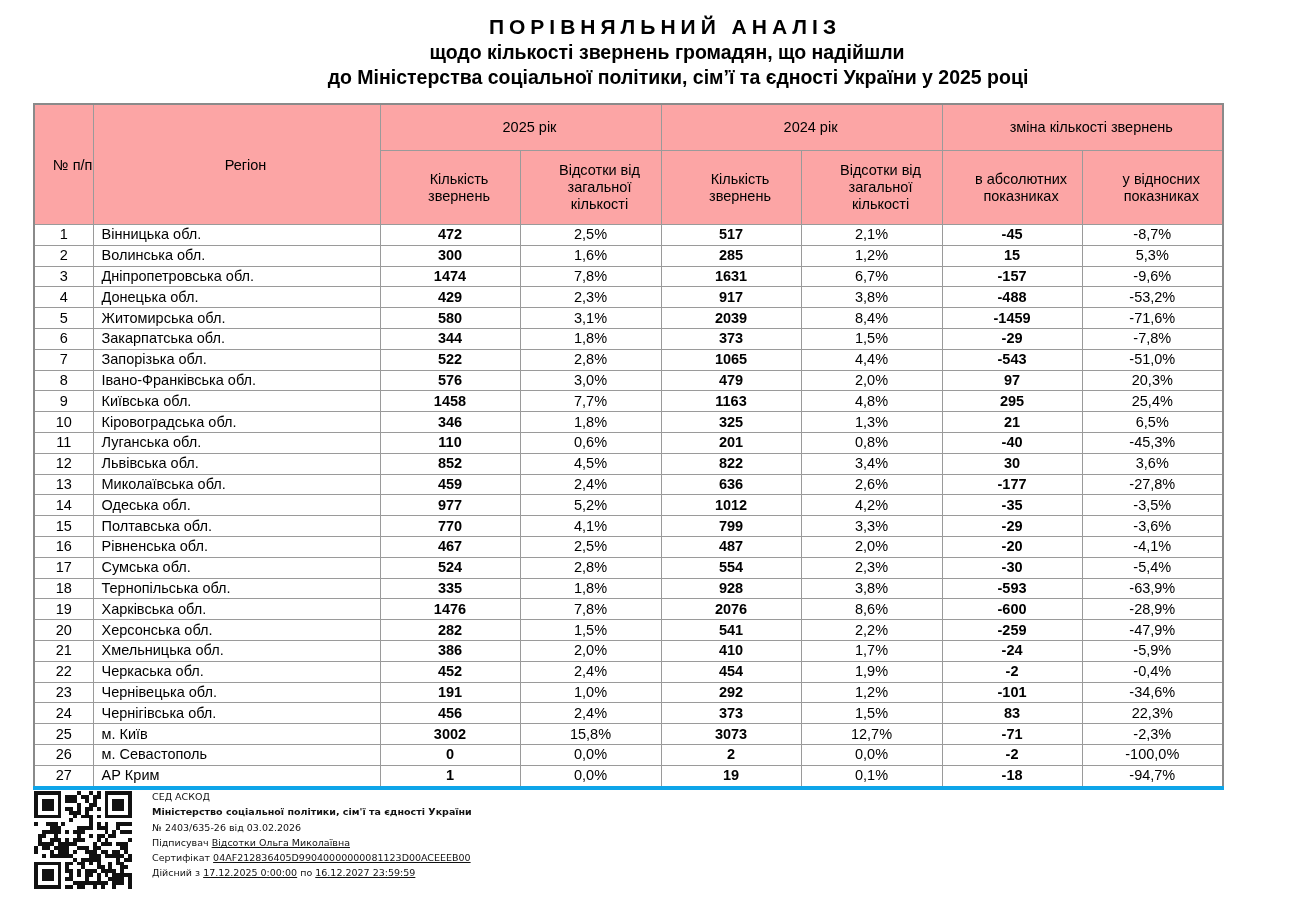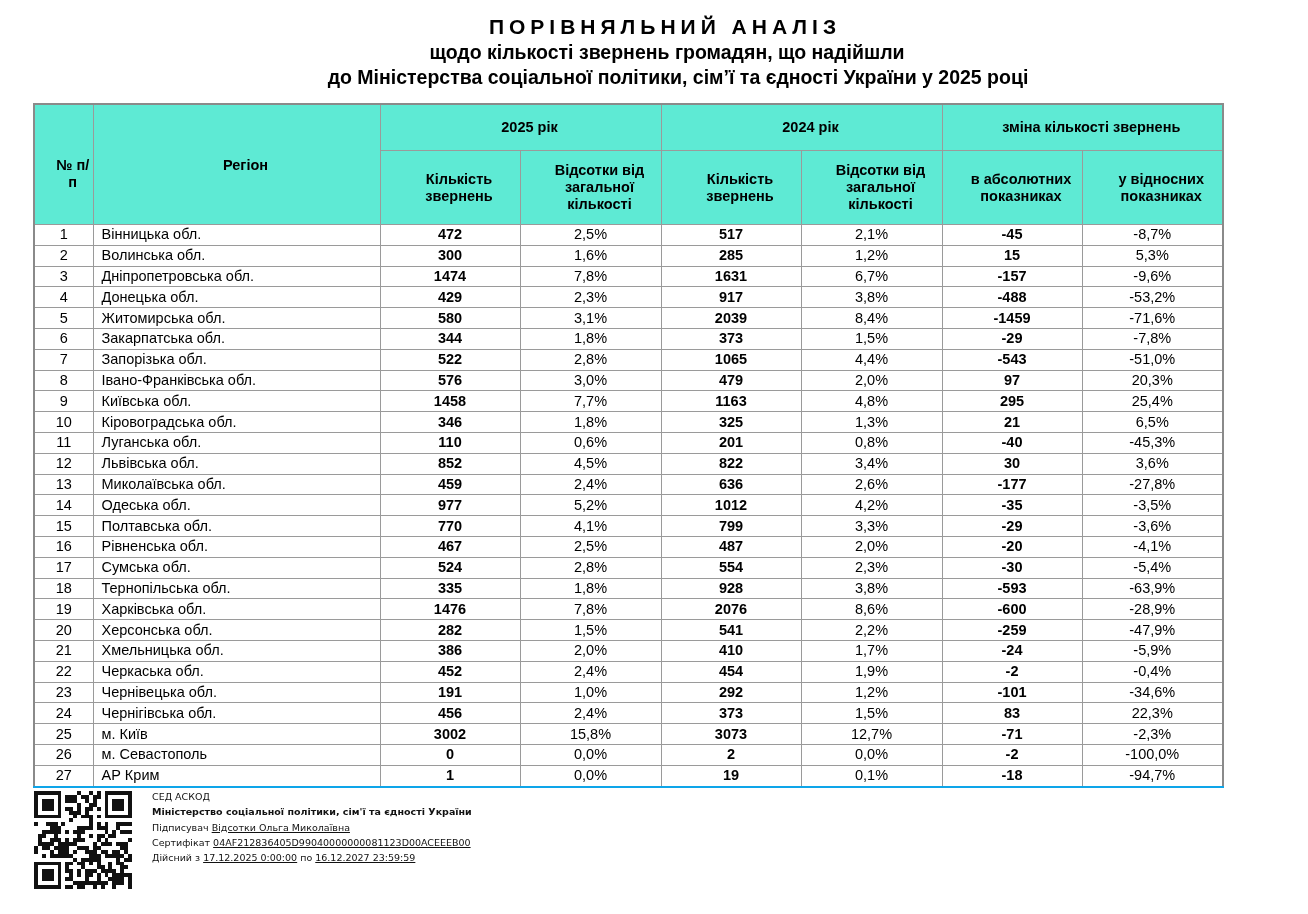--- a/index.html
+++ b/index.html
@@ -5,28 +5,28 @@
   html, body { margin: 0; padding: 0; background: #ffffff; }
   body { width: 1308px; height: 914px; position: relative; overflow: hidden; font-family: "Liberation Sans", sans-serif; color: #000; }
   .title-block { position: absolute; left: 0; top: 14px; width: 1268px; text-align: center; padding-left: 48px; }
   .title-main { font-size: 21px; font-weight: bold; letter-spacing: 5px; line-height: 26px; margin-left: -34px; }
   .title-sub { font-size: 19.5px; font-weight: bold; line-height: 25px; }
   .title-sub.l1 { margin-left: -30px; }
   .title-sub.l2 { margin-left: -8px; }
 
   table.data { position: absolute; left: 33px; top: 103px; border-collapse: collapse; table-layout: fixed; width: 1189px; }
   table.data td, table.data th { border: 1px solid #9a9a9a; padding: 0; font-size: 14.5px; text-align: center; vertical-align: middle; }
-  table.data thead th { background: #5eead4; font-weight: bold; line-height: 17px; padding-left: 18px; }
+  table.data thead th { background: #fca5a5; font-weight: normal; line-height: 17px; padding-left: 18px; }
   table.data thead tr.h1 th.grp { height: 45px; }
   table.data thead tr.h2 th { height: 73px; }
   table.data tbody td { height: 19.8px; line-height: 19px; }
   table.data tbody td.region { text-align: left; padding-left: 8px; }
   table.data tbody td.bold { font-weight: bold; }
   table.data { border: 2px solid #8a8a8a; border-bottom: none; }
-  table.data tbody tr:last-child td { border-bottom: 2px solid #0ea5e9; }
+  table.data tbody tr:last-child td { border-bottom: 4px solid #0ea5e9; }
 
   .stamp { position: absolute; left: 33px; top: 789px; width: 460px; height: 100px; }
   .qr { position: absolute; left: 0; top: 2px; width: 100px; height: 98px; }
   .stamp-text { position: absolute; left: 119px; top: 0; font-family: "DejaVu Sans", sans-serif; font-size: 9.5px; line-height: 15.3px; color: #111; white-space: nowrap; }
   .stamp-text .b { font-weight: bold; }
   .stamp-text .u { text-decoration: underline; }
 </style>
 </head>
 <body>
 
@@ -590,17 +590,18 @@
         <rect x="19" y="1" width="5" height="5" fill="#fff"></rect>
         <rect x="20" y="2" width="3" height="3" fill="#111"></rect>
         <rect x="0" y="18" width="7" height="7" fill="#111"></rect>
         <rect x="1" y="19" width="5" height="5" fill="#fff"></rect>
         <rect x="2" y="20" width="3" height="3" fill="#111"></rect>
       </g>
   </svg>
   <div class="stamp-text">
     <div>СЕД АСКОД</div>
     <div class="b">Міністерство соціальної політики, сім'ї та єдності України</div>
+    <div>№ 2403/635-26 від 03.02.2026</div>
     <div><span>Підписувач</span> <span class="u">Відсотки Ольга Миколаївна</span></div>
     <div><span>Сертифікат</span> <span class="u">04AF212836405D99040000000081123D00ACEEEB00</span></div>
     <div><span>Дійсний з</span> <span class="u">17.12.2025 0:00:00</span> <span>по</span> <span class="u">16.12.2027 23:59:59</span></div>
   </div>
 </div>
 
 </body></html>

